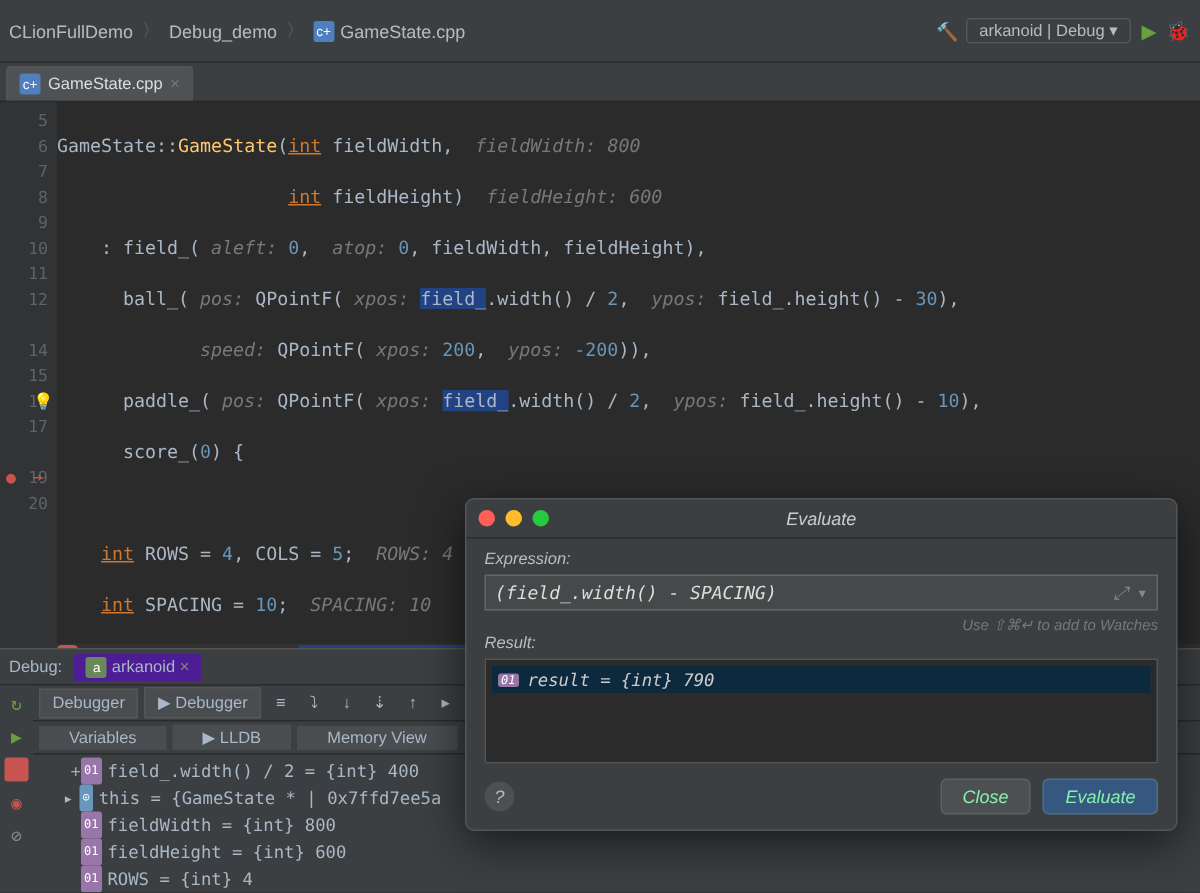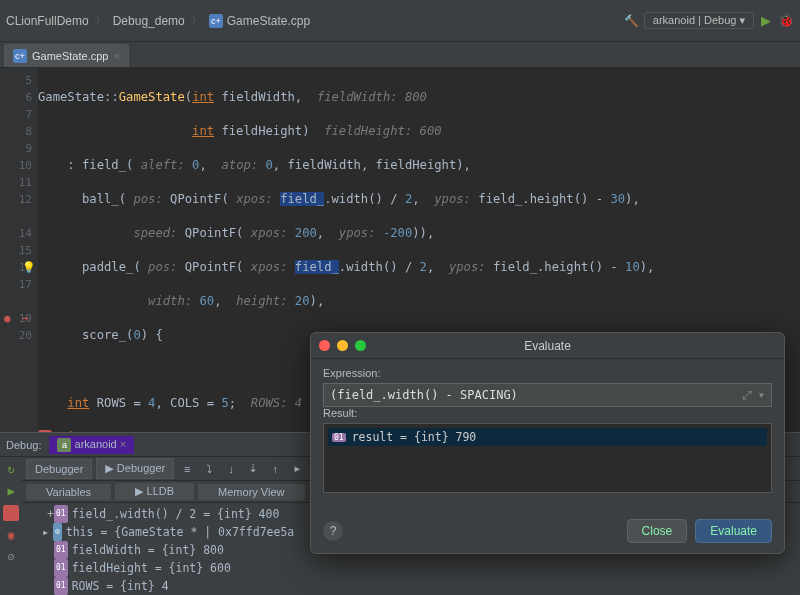--- a/index.html
+++ b/index.html
@@ -59,21 +59,21 @@
   .dptabs3 .t { padding:2px 20px; background:#4a4d4f;}
   .vars { flex:1; overflow:hidden; padding:2px 4px; font-size:11.5px; line-height:18px; }
   .vars .row { display:flex; align-items:center; gap:4px; }
   .tag01 { background:#9876aa; color:#fff; font-size:8px; padding:0 2px; border-radius:2px; }
   .tagthis { background:#6897bb; color:#fff; font-size:8px; padding:0 2px; border-radius:2px;}
   .plus { position:absolute; left:25px; color:#aaa;}
 
   .dialog {
     position:absolute; top:332px; left:310px; width:475px; height:222px;
     background:#3c3f41; border:1px solid #555; border-radius:6px;
-    box-shadow:0 8px 30px rgba(0,0,0,0.6); font-family:sans-serif;
+    box-shadow:0 8px 30px rgba(0,0,0,0.6); font-family:sans-serif;font-style:italic;
   }
   .dlgtitle { height:26px; display:flex; align-items:center; position:relative; border-bottom:1px solid #2b2b2b; }
   .traffic { position:absolute; left:8px; display:flex; gap:7px; }
   .traffic span { width:11px; height:11px; border-radius:50%; }
   .tr { background:#ff5f56; } .ty { background:#ffbd2e; } .tg { background:#27c93f; }
   .dlgtitle .ttl { flex:1; text-align:center; color:#ccc; font-size:12px; }
   .dlgbody { padding:8px 12px 0 12px; font-size:11px; color:#bbb; }
   .exprbox { margin-top:4px; background:#45494a; border:1px solid #646464; height:24px; display:flex; align-items:center; padding:0 6px; font-family:monospace; font-size:12px; color:#ddd; }
   .exprbox .dd { margin-left:auto; color:#888; }
   .hintline { text-align:right; color:#777; font-size:10px; margin-top:4px; }
@@ -128,21 +128,20 @@
     <div style="position:relative">19<span class="bp">●</span><span class="arrow">➔</span></div>
     <div>20</div>
   </div>
   <div class="code">
 <div><span class="cls">GameState</span>::<span class="fn">GameState</span>(<span class="kw">int</span> fieldWidth,  <span class="hint">fieldWidth: 800</span></div>
 <div>                     <span class="kw">int</span> fieldHeight)  <span class="hint">fieldHeight: 600</span></div>
 <div>    : field_( <span class="hint">aleft:</span> <span class="num">0</span>,  <span class="hint">atop:</span> <span class="num">0</span>, fieldWidth, fieldHeight),</div>
 <div>      ball_( <span class="hint">pos:</span> QPointF( <span class="hint">xpos:</span> <span class="sel">field_</span>.width() / <span class="num">2</span>,  <span class="hint">ypos:</span> field_.height() - <span class="num">30</span>),</div>
 <div>             <span class="hint">speed:</span> QPointF( <span class="hint">xpos:</span> <span class="num">200</span>,  <span class="hint">ypos:</span> <span class="num">-200</span>)),</div>
 <div>      paddle_( <span class="hint">pos:</span> QPointF( <span class="hint">xpos:</span> <span class="sel">field_</span>.width() / <span class="num">2</span>,  <span class="hint">ypos:</span> field_.height() - <span class="num">10</span>),</div>
-<div>               <span class="hint">width:</span> <span class="num">60</span>,  <span class="hint">height:</span> <span class="num">20</span>),</div>
 <div>      score_(<span class="num">0</span>) {</div>
 <div>&nbsp;</div>
 <div>    <span class="kw">int</span> ROWS = <span class="num">4</span>, COLS = <span class="num">5</span>;  <span class="hint">ROWS: 4  COLS: 5</span></div>
 <div>    <span class="kw">int</span> SPACING = <span class="num">10</span>;  <span class="hint">SPACING: 10</span></div>
 <div class="hlcaret">    <span class="kw">int</span> BRICK_WIDTH = <span class="sel">(field_.width() - SPACING)</span> /   <span class="hint">BRICK_WIDTH: 148</span></div>
 <div>                      COLS - SPACING, BRICK_HEIGHT = <span class="num">30</span>;  <span class="hint">BRICK_HEIGHT: 30</span></div>
 <div>&nbsp;</div>
 <div class="hlexec">    <span class="kw">for</span> (<span class="kw">int</span> row = <span class="num">0</span>; row &lt; ROW</div>
 <div>        <span class="kw">for</span> (<span class="kw">int</span> col = <span class="num">0</span>; col &lt;</div>
   </div>
@@ -220,20 +219,21 @@
     </div>
     <div class="ttl">Evaluate</div>
   </div>
   <div class="dlgbody">
     <div>Expression:</div>
     <div class="exprbox">
       <span>(field_.width() - SPACING)</span>
       <span class="dd">⤢</span>
       <span class="dd" style="margin-left:6px">▾</span>
     </div>
+    <div class="hintline">Use ⇧⌘↵ to add to Watches</div>
     <div>Result:</div>
     <div class="resultbox">
       <div class="rrow">
         <span class="tag01">01</span>
         <span>result = {int} 790</span>
       </div>
     </div>
   </div>
   <div class="help">?</div>
   <div class="dlgbtns">

